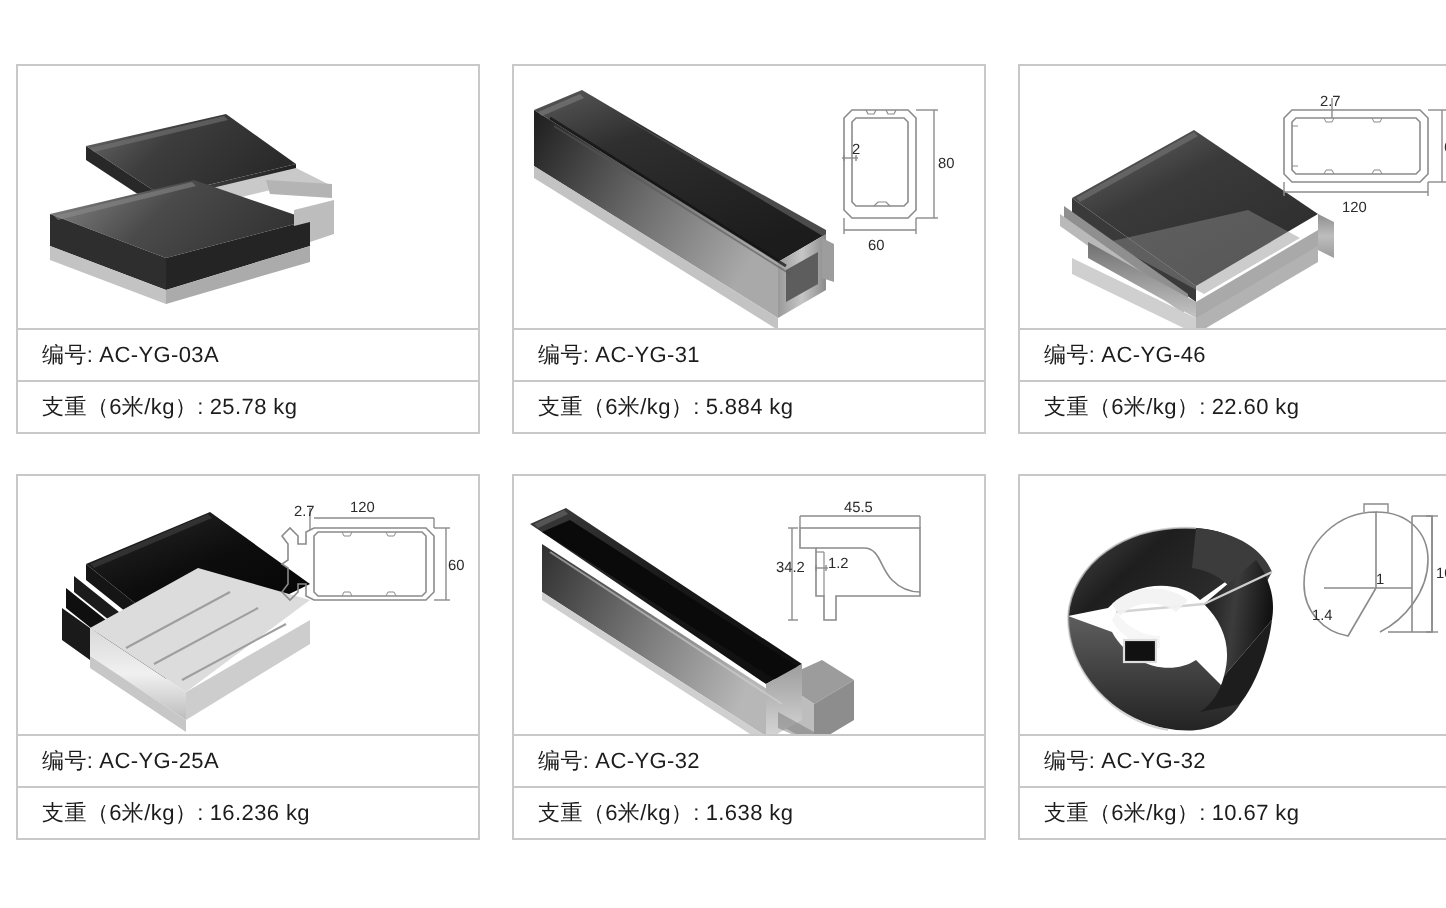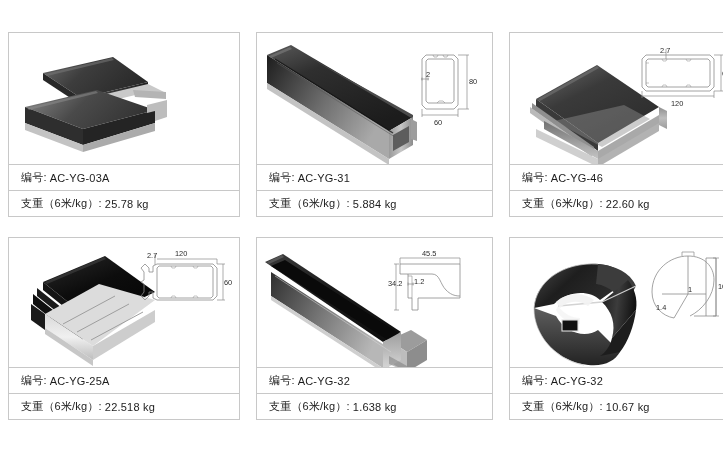--- a/index.html
+++ b/index.html
@@ -415,21 +415,21 @@
           </svg>
         </div>
 
       </div>
       <div class="card-row">
         <span class="lbl">编号:</span>
         <span class="val">AC-YG-25A</span>
       </div>
       <div class="card-row">
         <span class="lbl">支重（6米/kg）:</span>
-        <span class="val">22.518  kg</span>
+        <span class="val">16.236  kg</span>
       </div>
     </div>
 
     <div class="card">
       <div class="card-figure">
 
         <div class="render" style="left:4px; top:6px;">
           <svg width="180" height="135" viewBox="0 0 180 135">
             <defs>
               <linearGradient id="g5a" x1="0" y1="0" x2="0.7" y2="1">

